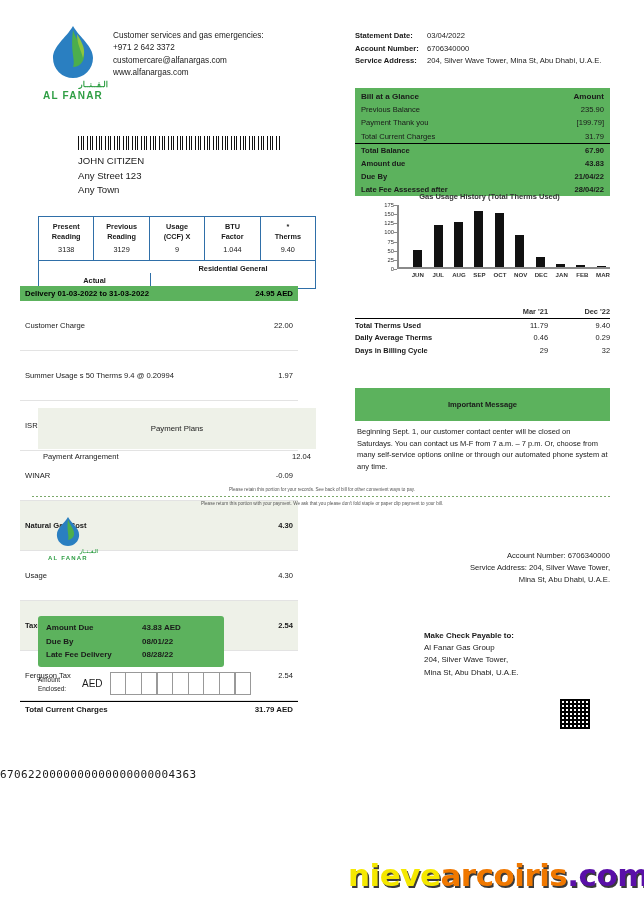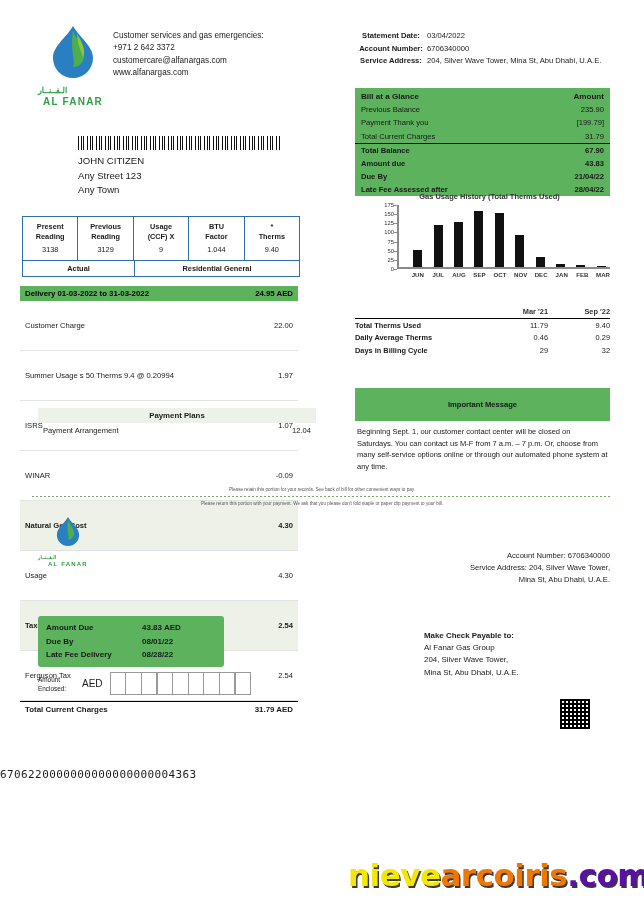--- a/index.html
+++ b/index.html
@@ -16,58 +16,58 @@
   .page { position: relative; width: 644px; height: 911px; }
 
   
   .abs { position: absolute; }
   .bold { font-weight: bold; }
 
   
   #logo-area { left: 38px; top: 24px; width: 70px; }
   .logo-drop { width: 46px; height: 54px; margin: 0 auto; position: relative; }
   .logo-arabic {
-    text-align: left; color: #2f9e44; font-size: 8px;
-    letter-spacing: 1px; margin-top: 8px; font-weight: bold;
+    text-align: right; color: #2f9e44; font-size: 8px;
+    letter-spacing: 1px; margin-top: 2px; font-weight: bold;
   }
   .logo-name {
     text-align: center; color: #2f9e44; font-size: 10px;
     font-weight: bold; letter-spacing: 1.2px; margin-top: 1px;
   }
   #contact-block { left: 113px; top: 30px; font-size: 8.2px; line-height: 12.3px; }
 
   #statement-info { left: 355px; top: 30px; font-size: 7.6px; line-height: 12.6px; }
   #statement-info .row { display: flex; }
-  #statement-info .lbl { width: 72px; font-weight: bold; text-align: center; }
+  #statement-info .lbl { width: 72px; font-weight: bold; }
 
   
   #addr-barcode {
     left: 78px; top: 136px; width: 202px; height: 14px;
     background: repeating-linear-gradient(90deg,
       #111 0px, #111 1px, #fff 1px, #fff 3px,
       #111 3px, #111 4px, #fff 4px, #fff 5px,
       #111 5px, #111 6px, #fff 6px, #fff 9px);
   }
   #customer-address { left: 78px; top: 154px; font-size: 9.6px; line-height: 14.5px; }
 
   
-  #meter-table { left: 22px; top: 216px; width: 278px; border: 1.3px solid #2f6fa8; }
+  #meter-table { left: 38px; top: 216px; width: 278px; border: 1.3px solid #2f6fa8; }
   #meter-table .cells { display: flex; }
   #meter-table .cell {
     flex: 1; border-right: 1.3px solid #2f6fa8; padding: 5px 2px 4px;
     text-align: center; font-size: 7.3px; line-height: 10.2px;
   }
   #meter-table .cell:last-child { border-right: none; }
   #meter-table .cell .h { font-weight: bold; }
   #meter-table .cell .v { margin-top: 3px; }
   #meter-table .footer { display: flex; border-top: 1.3px solid #2f6fa8; }
   #meter-table .footer div {
     padding: 3px 2px; text-align: center; font-size: 7.4px; font-weight: bold;
   }
-  #meter-table .f1 { width: 112px; border-right: 1.3px solid #2f6fa8; }
+  #meter-table .f1 { width: 112px; border-right: 1.3px solid #2f6fa8; margin-top: 12px; }
   #meter-table .f2 { flex: 1; }
 
   
   #charges { left: 20px; top: 286px; width: 278px; font-size: 7.6px; }
   .chg-head {
     background: #5cb25d; color: #000; font-weight: bold;
     display: flex; justify-content: space-between;
     padding: 3px 5px; font-size: 7.8px;
   }
   .chg-row {
@@ -75,22 +75,22 @@
     padding: 20px 5px; border-bottom: 0.6px solid #e3e3e3;
   }
   .chg-row.sub { background: #eef1e8; font-weight: bold; }
   .chg-row.total {
     border-top: 1.6px solid #000; border-bottom: none;
     font-weight: bold; padding-top: 3px; font-size: 7.9px;
   }
 
   #payment-plans { left: 38px; top: 408px; width: 278px; font-size: 7.6px; }
   .pp-head {
-    background: #eef1e8; text-align: center; font-weight: bold;
-    padding: 3px; font-size: 7.8px;
+    background: #eef1e8; text-align: center; font-weight: normal;
+    padding: 16px; font-size: 7.8px;
   }
   .pp-row { display: flex; justify-content: space-between; padding: 3px 5px; }
 
   
   #glance { left: 355px; top: 88px; width: 255px; background: #5cb25d; font-size: 7.6px; }
   #glance .g-row { display: flex; justify-content: space-between; padding: 2.1px 6px; }
   #glance .g-head { font-weight: bold; font-size: 8.1px; padding-top: 4px; }
   #glance .sep { border-top: 1.4px solid #000; }
   #glance .g-row.b { font-weight: bold; }
 
@@ -420,21 +420,21 @@
         <span>JAN</span>
         <span>FEB</span>
         <span>MAR</span>
       </div>
   </div>
 
   <div class="abs" id="therms">
     <div class="t-row t-head">
       <span class="c1"></span>
       <span class="c2">Mar '21</span>
-      <span class="c3">Sep '22</span>
+      <span class="c3">Dec '22</span>
     </div>
     <div class="t-body" id="therms-rows">
         <div class="t-row">
           <span class="c1">Total Therms Used</span>
           <span class="c2">11.79</span>
           <span class="c3">9.40</span>
         </div>
         <div class="t-row">
           <span class="c1">Daily Average Therms</span>
           <span class="c2">0.46</span>

